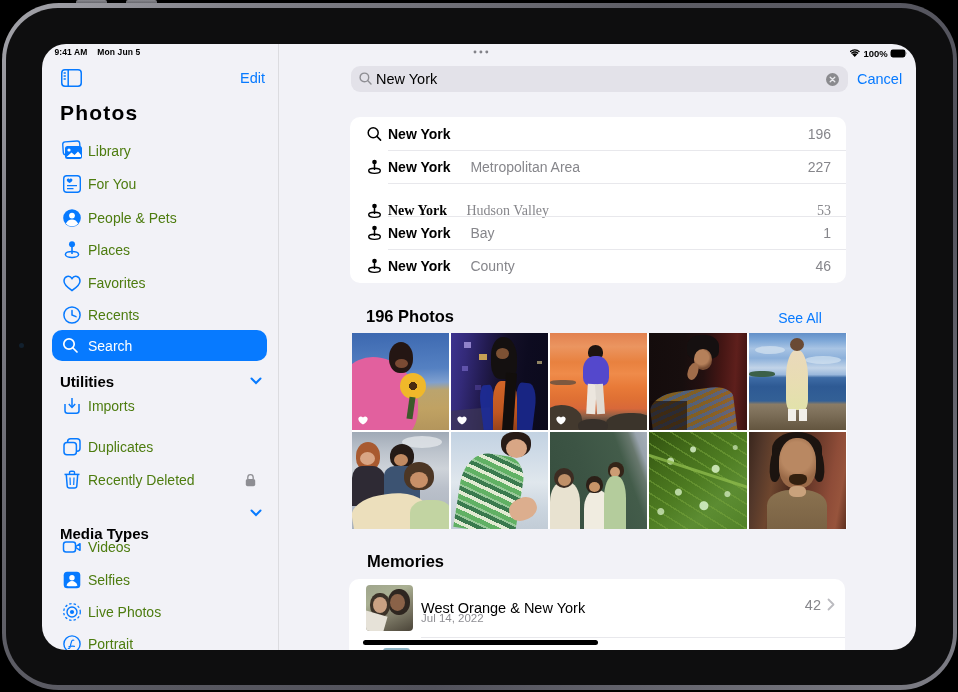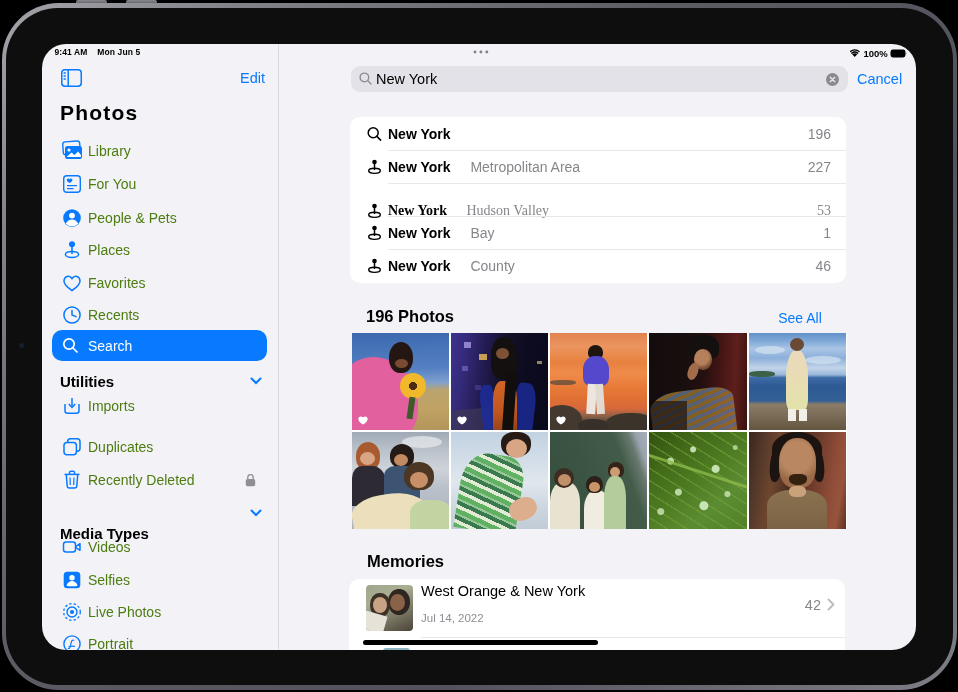--- a/index.html
+++ b/index.html
@@ -401,21 +401,21 @@
   <div class="h2" style="left:325px; top:508px;">Memories</div>
   <div class="abs" style="left:307px; top:535px; width:496px; height:130px; border-radius:10px; background:#fff;">
     <div class="abs" style="left:17px; top:6px; width:47px; height:46px; border-radius:4px; overflow:hidden;
       background:linear-gradient(155deg,#9fa58c 0%,#aab093 30%,#83806c 60%,#4a4438 100%);">
       <div style="position:absolute; left:22px; top:4px; width:22px; height:26px; border-radius:48%; background:#2e2620;"></div>
       <div style="position:absolute; left:24px; top:9px; width:15px; height:17px; border-radius:50%; background:#8a6248;"></div>
       <div style="position:absolute; left:4px; top:8px; width:20px; height:24px; border-radius:48%; background:#3c3228;"></div>
       <div style="position:absolute; left:7px; top:12px; width:14px; height:16px; border-radius:50%; background:#c9a183;"></div>
       <div style="position:absolute; left:-5px; top:28px; width:24px; height:22px; background:#e6e2d8; transform:rotate(16deg);"></div>
     </div>
-    <div class="abs" style="left:72px; top:4px; font-size:14.5px; color:#000;">West Orange &amp; New York</div>
+    <div class="abs" style="left:72px; top:21px; font-size:14.5px; color:#000;">West Orange &amp; New York</div>
     <div class="abs" style="left:72px; top:33px; font-size:11.5px; color:#8E8E93;">Jul 14, 2022</div>
     <div class="abs" style="left:432px; top:18px; width:40px; text-align:right; font-size:14.5px; color:#86868B;">42</div>
     <svg class="abs" style="left:478px; top:19px;" width="8" height="13" viewBox="0 0 8 13">
       <path d="M1.5 1.5 L6.5 6.5 L1.5 11.5" fill="none" stroke="#BBBBC0" stroke-width="1.8" stroke-linecap="round" stroke-linejoin="round"></path>
     </svg>
     <div class="abs" style="left:72px; top:58px; right:0; height:1px; background:#E8E8EC;"></div>
     <div class="abs" style="left:34px; top:69px; width:26.5px; height:20px; border-radius:3px 3px 0 0; background:linear-gradient(180deg,#8fb6c6,#6e98aa);"></div>
   </div>
 
   <div class="abs" style="left:320.7px; top:596px; width:235px; height:5.3px; border-radius:2.7px; background:#000;"></div>

